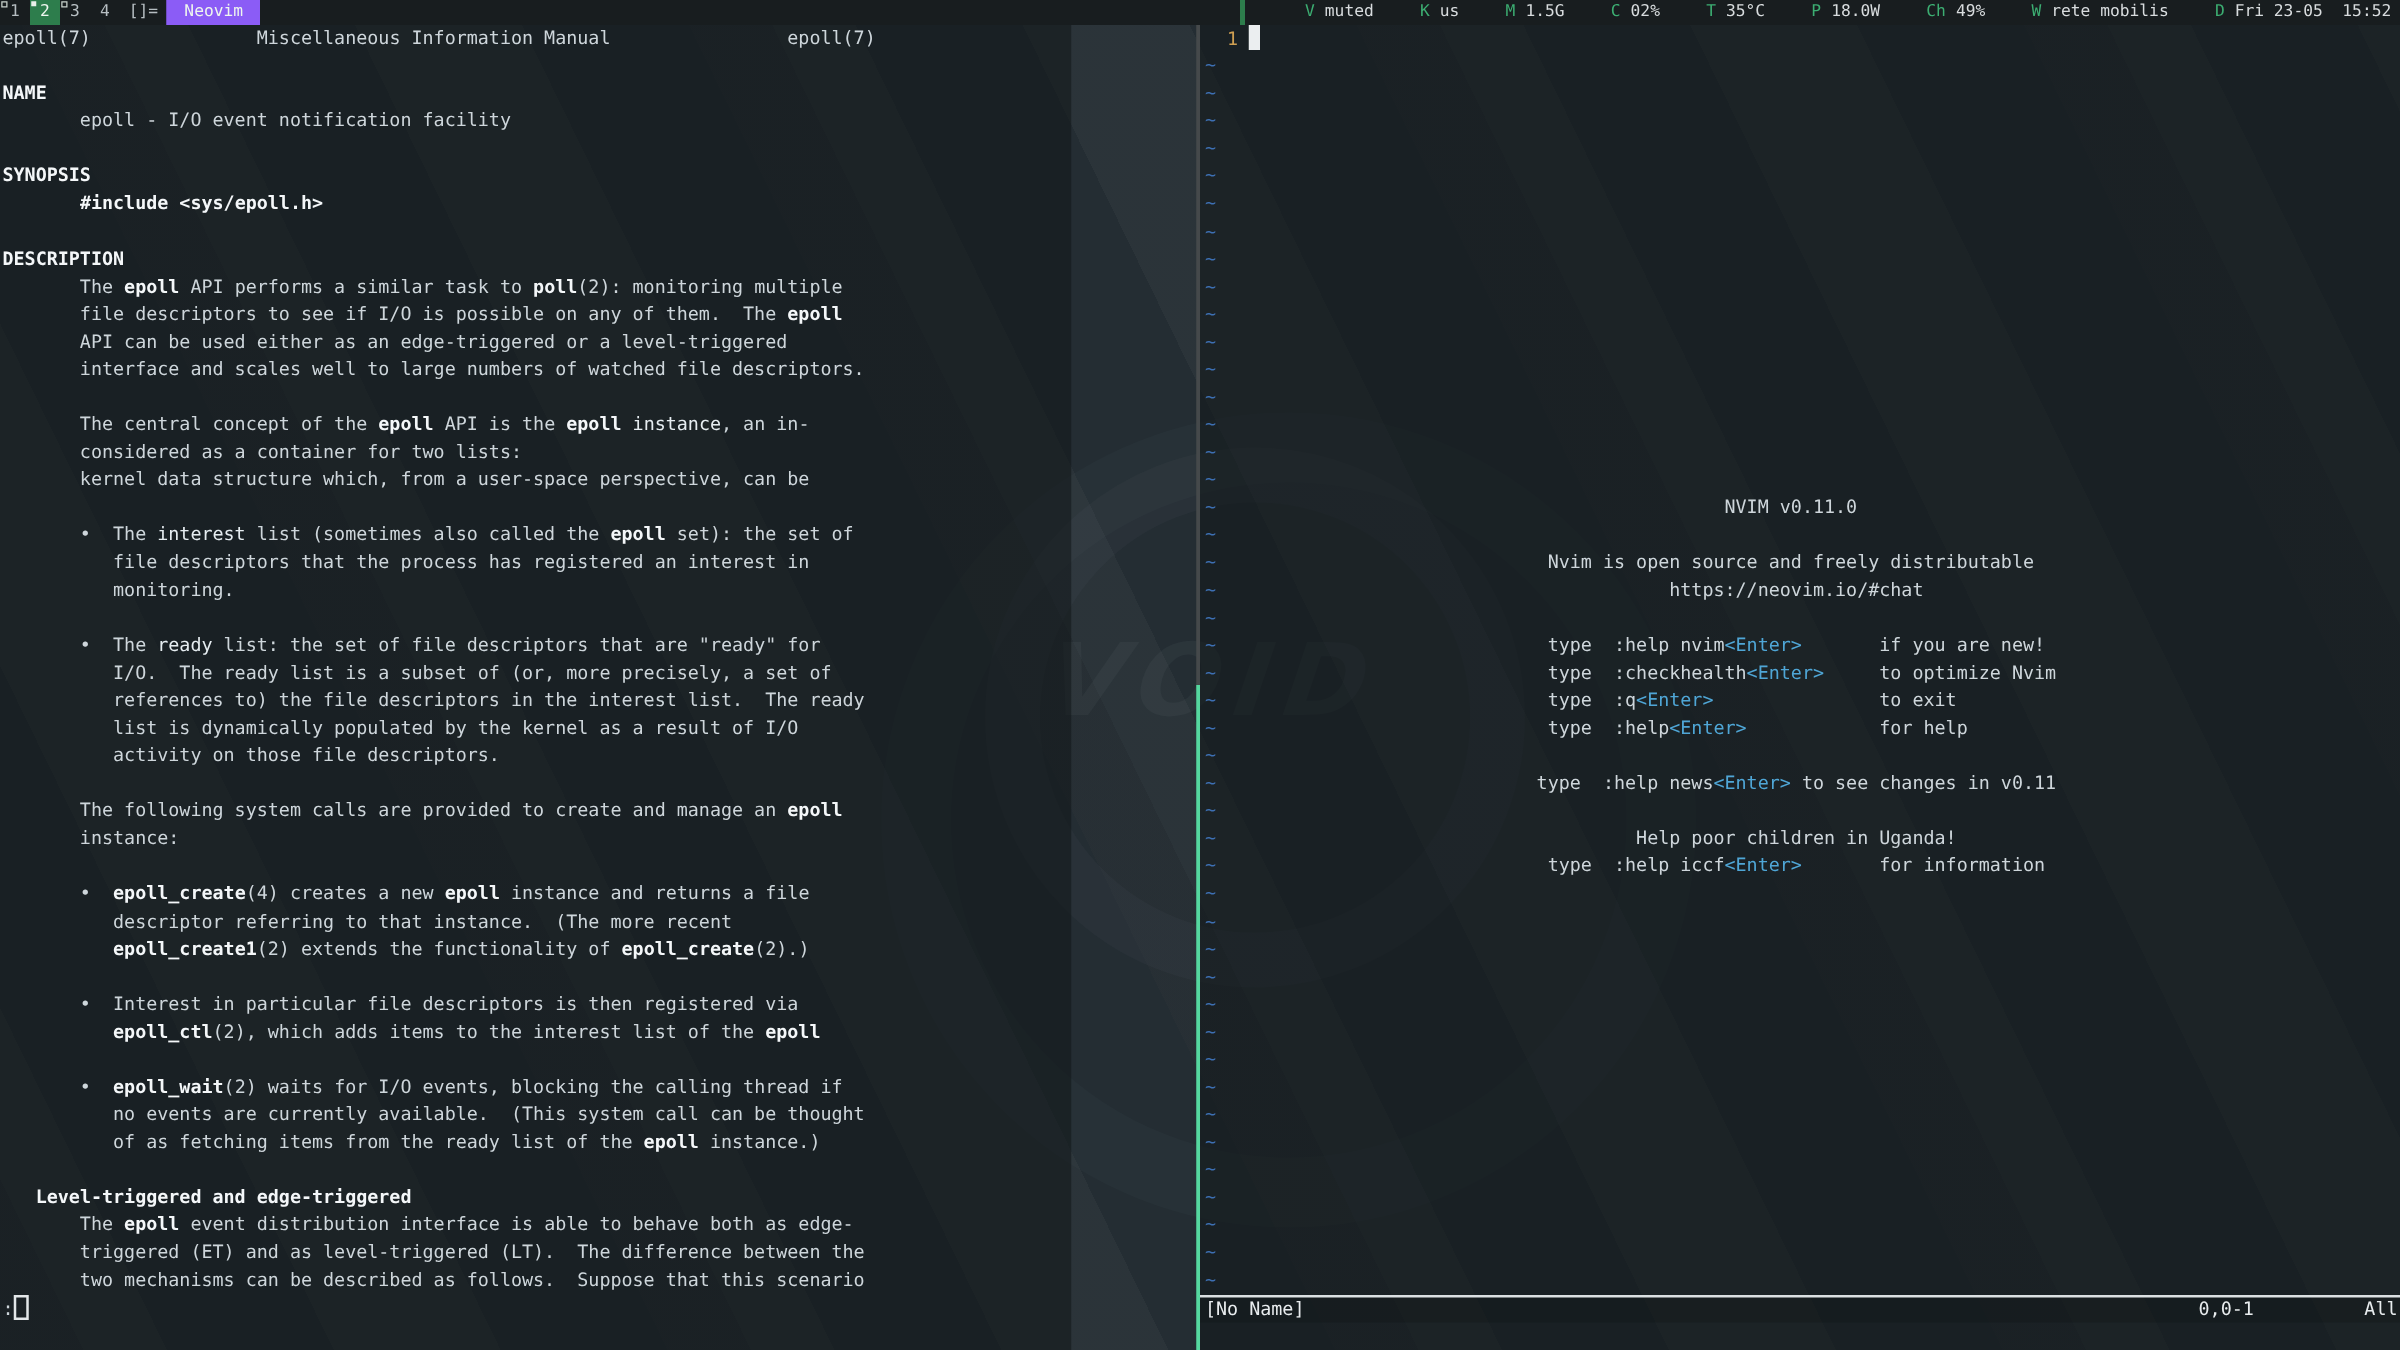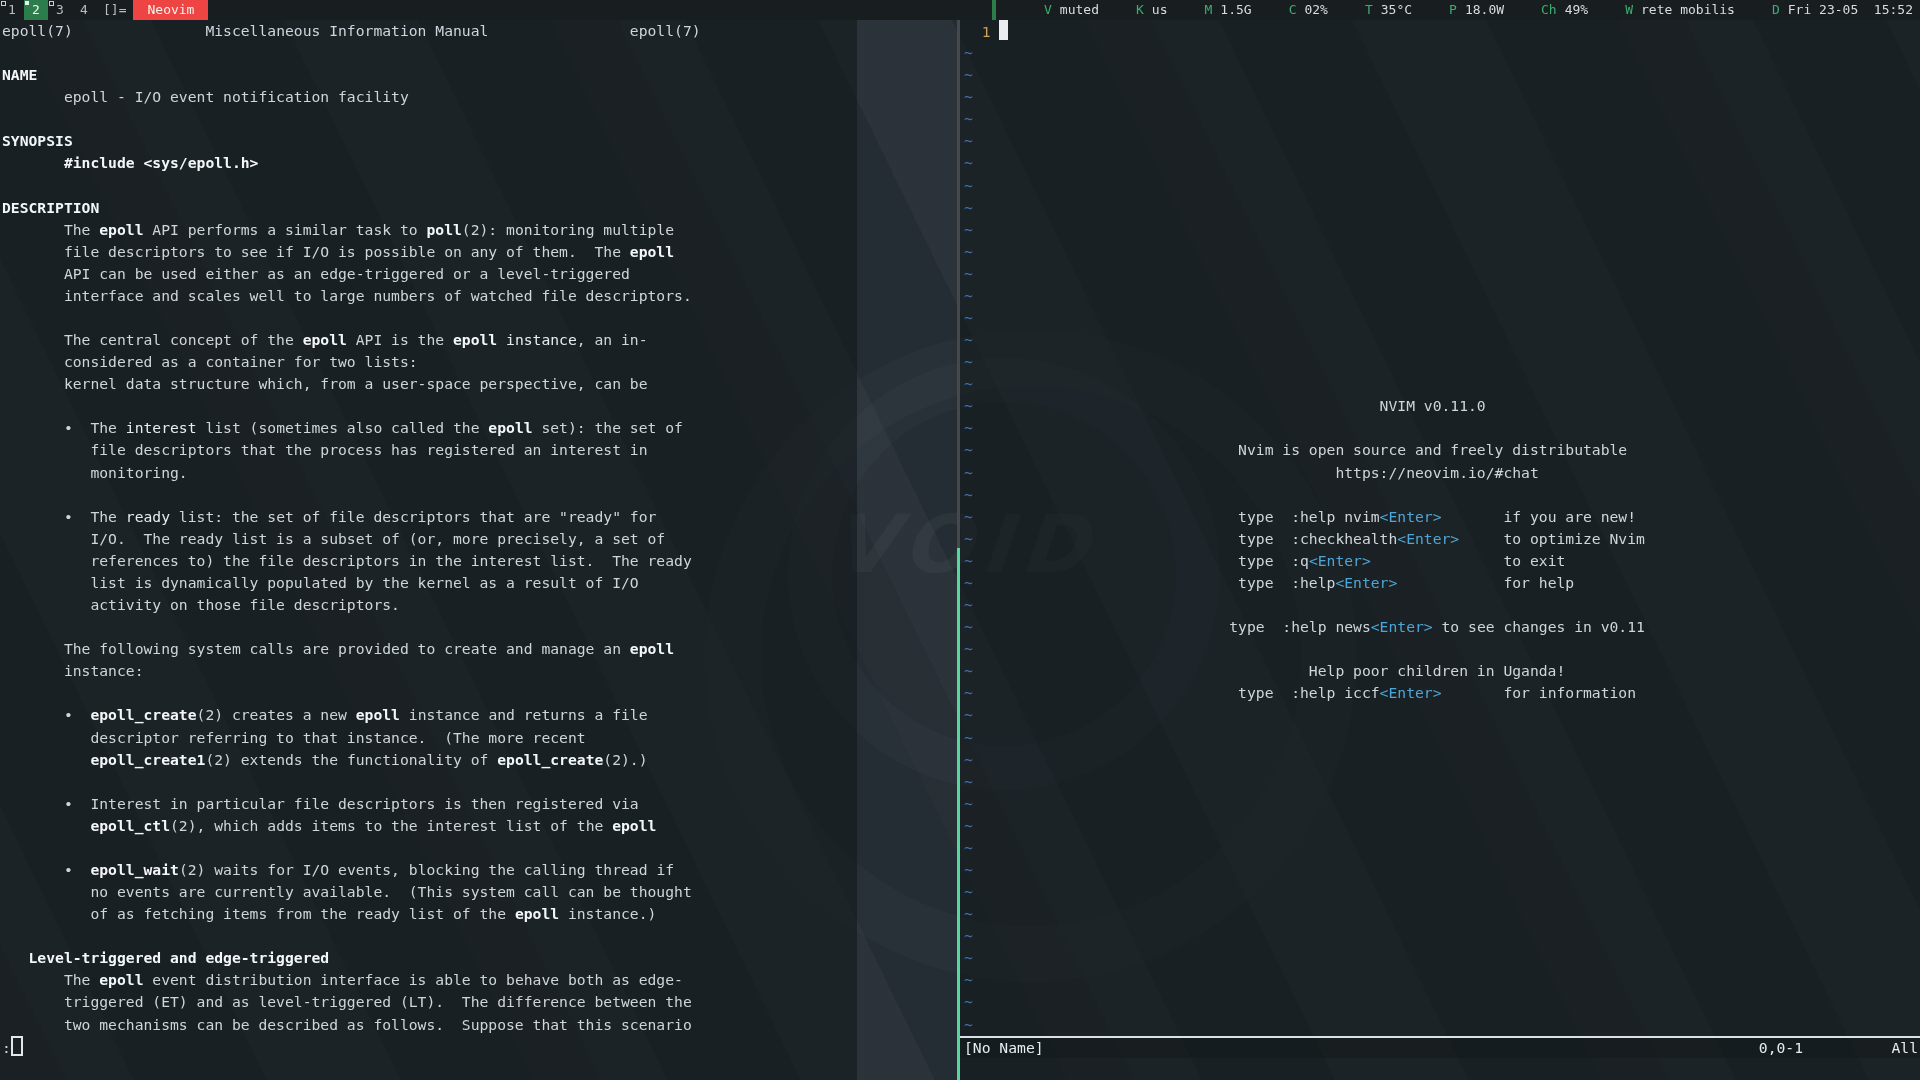--- a/index.html
+++ b/index.html
@@ -31,21 +31,21 @@
     position:absolute;left:0;top:0;width:1920px;height:20px;
     background:#181d1f;color:#b6bec2;font-size:13px;line-height:20px;
     display:flex;align-items:stretch;z-index:5;
   }
   .tag{width:24px;text-align:center;position:relative;height:20px;}
   .tag.sel{background:#2d7d4c;color:#eef6ee;}
   .tag .sq{position:absolute;top:1px;left:1px;width:4px;height:4px;}
   .tag .sq.filled{background:#e9f1ea;}
   .tag .sq.hollow{border:1px solid #c8d2cc;width:3px;height:3px;}
   .layout-symbol{padding:0 7px;}
-  .win-title{background:#ef4444;color:#eef6ee;padding:0 14px;}
+  .win-title{background:#8b5cf6;color:#eef6ee;padding:0 14px;}
   .status{margin-left:auto;display:flex;align-items:stretch;padding-right:7px;}
   .status-sep{width:4px;background:#2d7d4c;margin-right:15px;}
   .sti{margin-left:37px;white-space:pre;}
   .sti:first-of-type{margin-left:0;}
   .stl{color:#3cae72;margin-right:8px;}
   .stv{color:#d8dcde;}
 
   
   .term-left{
     position:absolute;left:0;top:20px;width:857px;height:1060px;
@@ -138,21 +138,21 @@
       <div class="trow">&nbsp;</div>
       <div class="trow"><span>       •  The </span><span class="su">ready</span><span> list: the set of file descriptors that are "ready" for</span></div>
       <div class="trow"><span>          I/O.  The ready list is a subset of (or, more precisely, a set of</span></div>
       <div class="trow"><span>          references to) the file descriptors in the interest list.  The ready</span></div>
       <div class="trow"><span>          list is dynamically populated by the kernel as a result of I/O</span></div>
       <div class="trow"><span>          activity on those file descriptors.</span></div>
       <div class="trow">&nbsp;</div>
       <div class="trow"><span>       The following system calls are provided to create and manage an </span><span class="sb">epoll</span></div>
       <div class="trow"><span>       instance:</span></div>
       <div class="trow">&nbsp;</div>
-      <div class="trow"><span>       •  </span><span class="sb">epoll_create</span><span>(2) creates a new </span><span class="sb">epoll</span><span> instance and returns a file</span></div>
+      <div class="trow"><span>       •  </span><span class="sb">epoll_create</span><span>(4) creates a new </span><span class="sb">epoll</span><span> instance and returns a file</span></div>
       <div class="trow"><span>          descriptor referring to that instance.  (The more recent</span></div>
       <div class="trow"><span>          </span><span class="sb">epoll_create1</span><span>(2) extends the functionality of </span><span class="sb">epoll_create</span><span>(2).)</span></div>
       <div class="trow">&nbsp;</div>
       <div class="trow"><span>       •  Interest in particular file descriptors is then registered via</span></div>
       <div class="trow"><span>          </span><span class="sb">epoll_ctl</span><span>(2), which adds items to the interest list of the </span><span class="sb">epoll</span></div>
       <div class="trow">&nbsp;</div>
       <div class="trow"><span>       •  </span><span class="sb">epoll_wait</span><span>(2) waits for I/O events, blocking the calling thread if</span></div>
       <div class="trow"><span>          no events are currently available.  (This system call can be thought</span></div>
       <div class="trow"><span>          of as fetching items from the ready list of the </span><span class="sb">epoll</span><span> instance.)</span></div>
       <div class="trow">&nbsp;</div>

